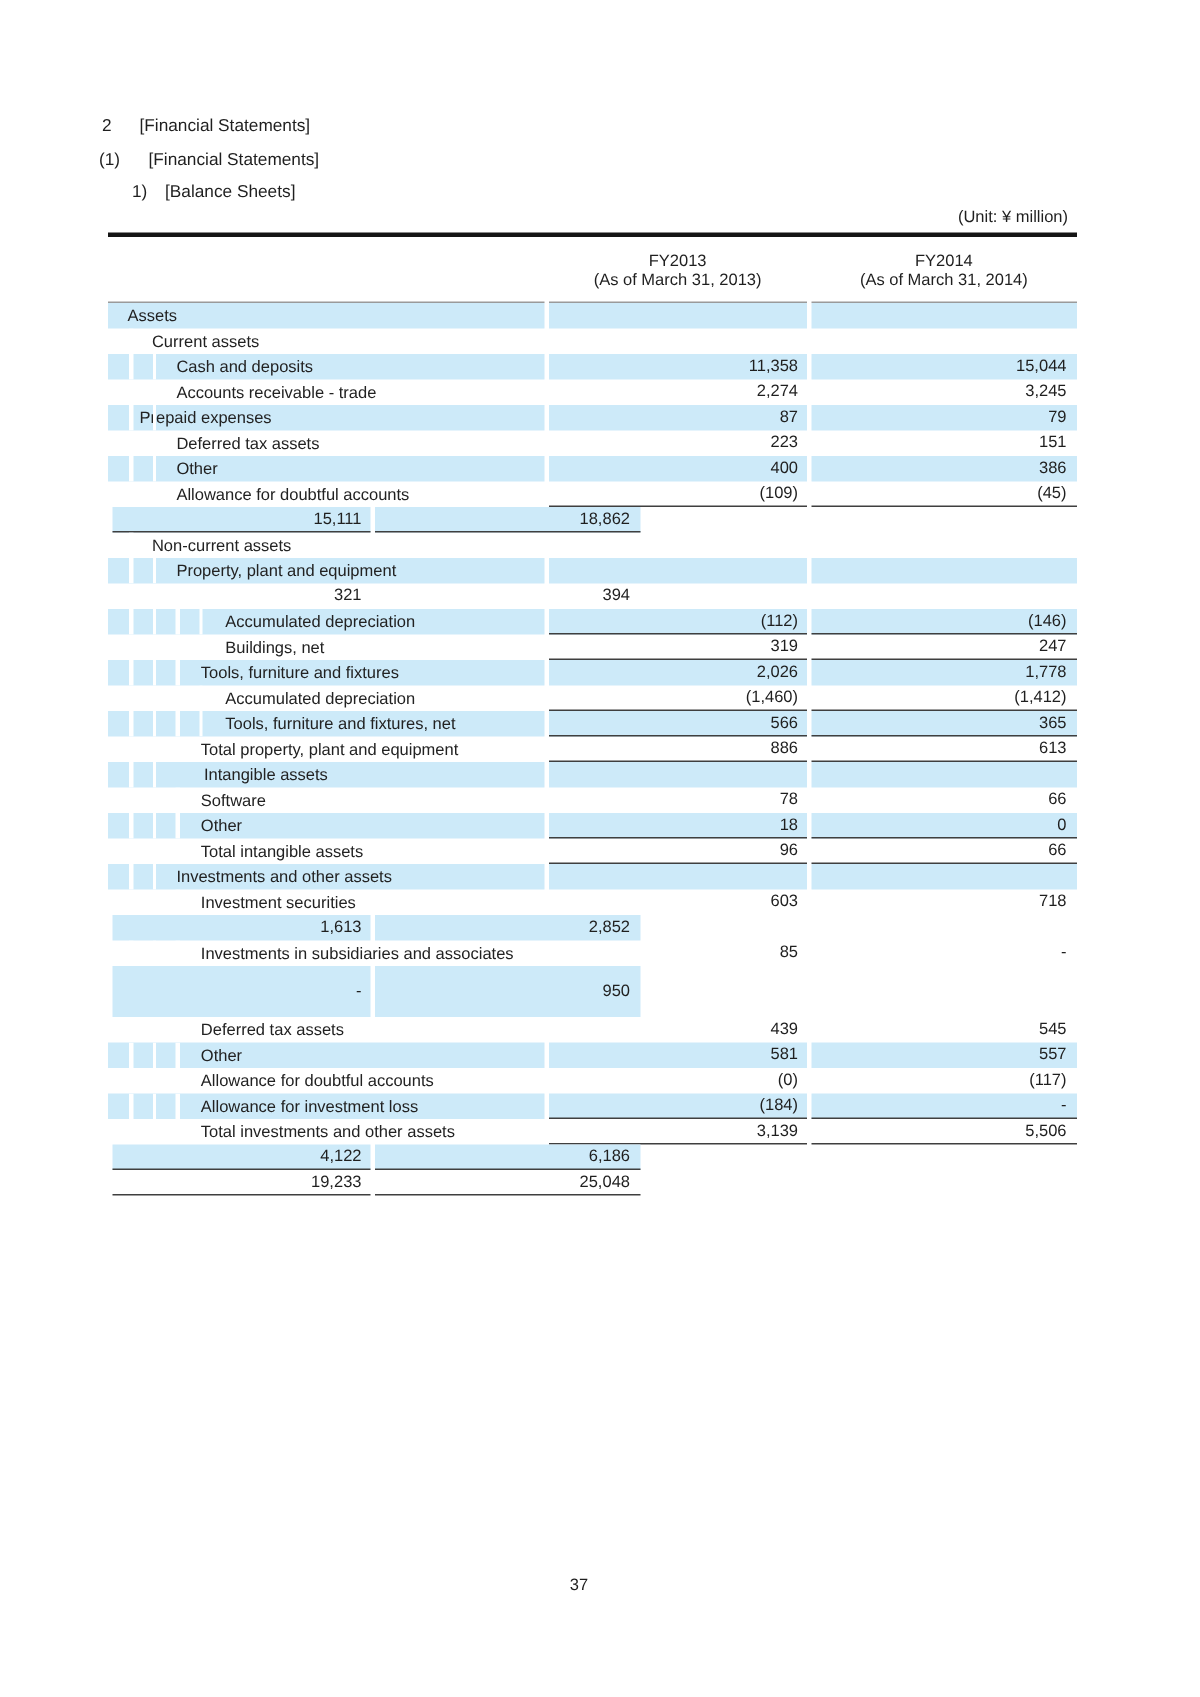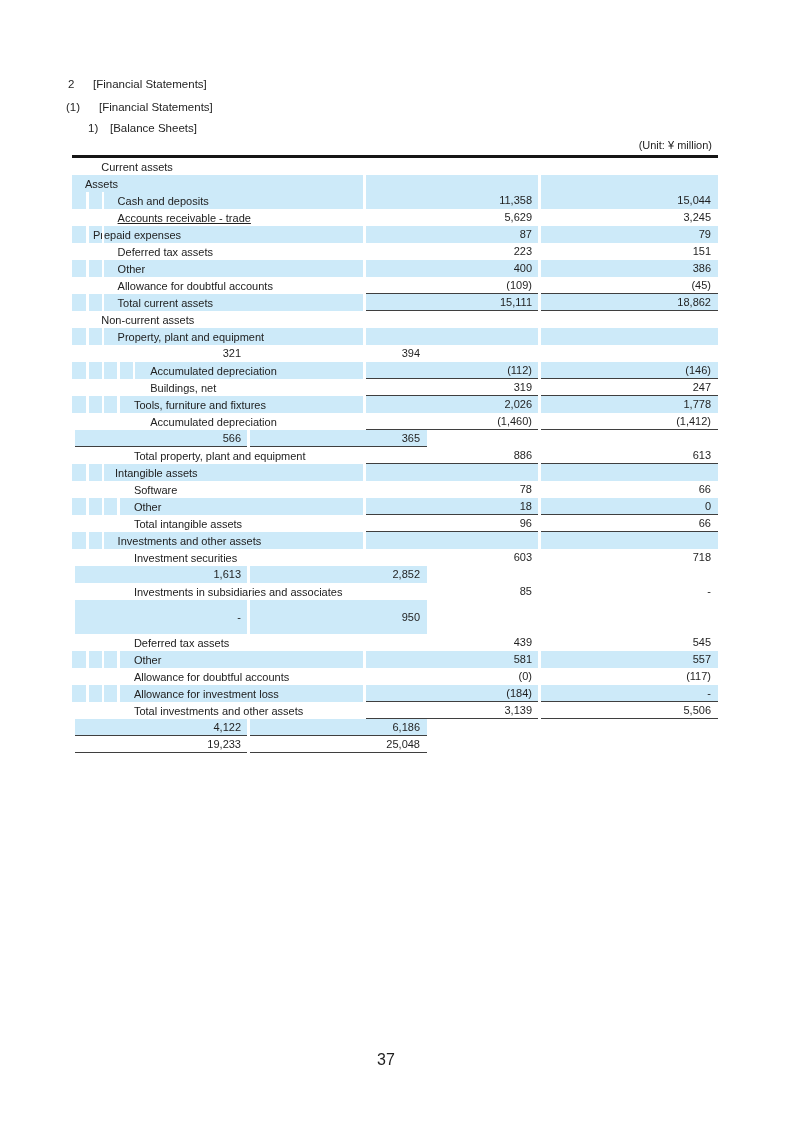--- a/index.html
+++ b/index.html
@@ -40,21 +40,21 @@
   .drow{height:17px;}
   .drow.tall{height:34px;}
   .c-label .lbl{display:block;line-height:16px;padding-top:1px;}
   .drow.tall .c-label .lbl{line-height:14px;padding-top:3px;}
   .c-num{display:flex;align-items:center;justify-content:flex-end;font-size:11px;color:#1f1f1f;}
   .c-num1.c-num{padding-right:6px;}
   .c-num2.c-num{padding-right:7px;}
   .rule .c-num{border-bottom:1.5px solid #3f3f3f;}
   .indent-sep{position:absolute;top:0;bottom:0;width:2.5px;background:#ffffff;}
 
-  .page-number{position:absolute;top:1051px;left:0;width:772px;text-align:center;font-size:16px;color:#1f1f1f;}
+  .page-number{position:absolute;top:1051px;left:0;width:772px;text-align:center;font-size:11px;color:#1f1f1f;}
 </style>
 </head>
 <body>
 
 <div class="headings">
   <div class="hline hline1">
     <span class="hnum">2</span>
     <span>[Financial Statements]</span>
   </div>
   <div class="hline hline2">
@@ -64,60 +64,77 @@
   <div class="hline hline3">
     <span class="hnum">1)</span>
     <span>[Balance Sheets]</span>
   </div>
 </div>
 
 <div class="sheet">
   <div class="unit-note">(Unit: ¥ million)</div>
   <div class="thick-rule"></div>
 
+  <div class="trow head-row">
+    <div class="cell c-label"></div>
+    <div class="cgap"></div>
+    <div class="cell c-num1">
+      <div class="colhead">
+        <span>FY2013</span>
+        <span>(As of March 31, 2013)</span>
+      </div>
+    </div>
+    <div class="cgap"></div>
+    <div class="cell c-num2">
+      <div class="colhead">
+        <span>FY2014</span>
+        <span>(As of March 31, 2014)</span>
+      </div>
+    </div>
+  </div>
 
   <div id="rows-container">
+      <div class="trow drow shade">
+        <div class="cell c-label">
+          <span class="lbl" style="padding-left: 13px;">Assets</span>
+        </div>
+        <div class="cgap"></div>
+        <div class="cell c-num c-num1"></div>
+        <div class="cgap"></div>
+        <div class="cell c-num c-num2"></div>
+      </div>
       <div class="trow drow">
         <div class="cell c-label">
           <span class="indent-sep" style="left: 14px;"></span>
           <span class="lbl" style="padding-left: 29.3px;">Current assets</span>
         </div>
         <div class="cgap"></div>
         <div class="cell c-num c-num1"></div>
         <div class="cgap"></div>
         <div class="cell c-num c-num2"></div>
       </div>
       <div class="trow drow shade">
         <div class="cell c-label">
-          <span class="lbl" style="padding-left: 13px;">Assets</span>
-        </div>
-        <div class="cgap"></div>
-        <div class="cell c-num c-num1"></div>
-        <div class="cgap"></div>
-        <div class="cell c-num c-num2"></div>
-      </div>
-      <div class="trow drow shade">
-        <div class="cell c-label">
           <span class="indent-sep" style="left: 14px;"></span>
           <span class="indent-sep" style="left: 29.5px;"></span>
           <span class="lbl" style="padding-left: 45.6px;">Cash and deposits</span>
         </div>
         <div class="cgap"></div>
         <div class="cell c-num c-num1">11,358</div>
         <div class="cgap"></div>
         <div class="cell c-num c-num2">15,044</div>
       </div>
       <div class="trow drow">
         <div class="cell c-label">
           <span class="indent-sep" style="left: 14px;"></span>
           <span class="indent-sep" style="left: 29.5px;"></span>
-          <span class="lbl" style="padding-left: 45.6px; text-decoration: underline;">Accounts receivable - trade</span>
-        </div>
-        <div class="cgap"></div>
-        <div class="cell c-num c-num1">5,629</div>
+          <span class="lbl" style="padding-left: 45.6px;">Accounts receivable - trade</span>
+        </div>
+        <div class="cgap"></div>
+        <div class="cell c-num c-num1">2,274</div>
         <div class="cgap"></div>
         <div class="cell c-num c-num2">3,245</div>
       </div>
       <div class="trow drow shade">
         <div class="cell c-label">
           <span class="indent-sep" style="left: 14px;"></span>
           <span class="indent-sep" style="left: 29.5px;"></span>
           <span class="lbl" style="padding-left: 21px;">Prepaid expenses</span>
         </div>
         <div class="cgap"></div>
@@ -152,25 +169,20 @@
           <span class="indent-sep" style="left: 14px;"></span>
           <span class="indent-sep" style="left: 29.5px;"></span>
           <span class="lbl" style="padding-left: 45.6px;">Allowance for doubtful accounts</span>
         </div>
         <div class="cgap"></div>
         <div class="cell c-num c-num1">(109)</div>
         <div class="cgap"></div>
         <div class="cell c-num c-num2">(45)</div>
       </div>
       <div class="trow drow shade rule">
-        <div class="cell c-label">
-          <span class="indent-sep" style="left: 14px;"></span>
-          <span class="indent-sep" style="left: 29.5px;"></span>
-          <span class="lbl" style="padding-left: 45.6px;">Total current assets</span>
-        </div>
         <div class="cgap"></div>
         <div class="cell c-num c-num1">15,111</div>
         <div class="cgap"></div>
         <div class="cell c-num c-num2">18,862</div>
       </div>
       <div class="trow drow">
         <div class="cell c-label">
           <span class="indent-sep" style="left: 14px;"></span>
           <span class="lbl" style="padding-left: 29.3px;">Non-current assets</span>
         </div>
@@ -241,20 +253,27 @@
           <span class="indent-sep" style="left: 45px;"></span>
           <span class="indent-sep" style="left: 60.5px;"></span>
           <span class="lbl" style="padding-left: 78.2px;">Accumulated depreciation</span>
         </div>
         <div class="cgap"></div>
         <div class="cell c-num c-num1">(1,460)</div>
         <div class="cgap"></div>
         <div class="cell c-num c-num2">(1,412)</div>
       </div>
       <div class="trow drow shade rule">
+        <div class="cell c-label">
+          <span class="indent-sep" style="left: 14px;"></span>
+          <span class="indent-sep" style="left: 29.5px;"></span>
+          <span class="indent-sep" style="left: 45px;"></span>
+          <span class="indent-sep" style="left: 60.5px;"></span>
+          <span class="lbl" style="padding-left: 78.2px;">Tools, furniture and fixtures, net</span>
+        </div>
         <div class="cgap"></div>
         <div class="cell c-num c-num1">566</div>
         <div class="cgap"></div>
         <div class="cell c-num c-num2">365</div>
       </div>
       <div class="trow drow rule">
         <div class="cell c-label">
           <span class="indent-sep" style="left: 14px;"></span>
           <span class="indent-sep" style="left: 29.5px;"></span>
           <span class="indent-sep" style="left: 45px;"></span>
@@ -262,21 +281,21 @@
         </div>
         <div class="cgap"></div>
         <div class="cell c-num c-num1">886</div>
         <div class="cgap"></div>
         <div class="cell c-num c-num2">613</div>
       </div>
       <div class="trow drow shade">
         <div class="cell c-label">
           <span class="indent-sep" style="left: 14px;"></span>
           <span class="indent-sep" style="left: 29.5px;"></span>
-          <span class="lbl" style="padding-left: 43px;">Intangible assets</span>
+          <span class="lbl" style="padding-left: 64px;">Intangible assets</span>
         </div>
         <div class="cgap"></div>
         <div class="cell c-num c-num1"></div>
         <div class="cgap"></div>
         <div class="cell c-num c-num2"></div>
       </div>
       <div class="trow drow">
         <div class="cell c-label">
           <span class="indent-sep" style="left: 14px;"></span>
           <span class="indent-sep" style="left: 29.5px;"></span>

